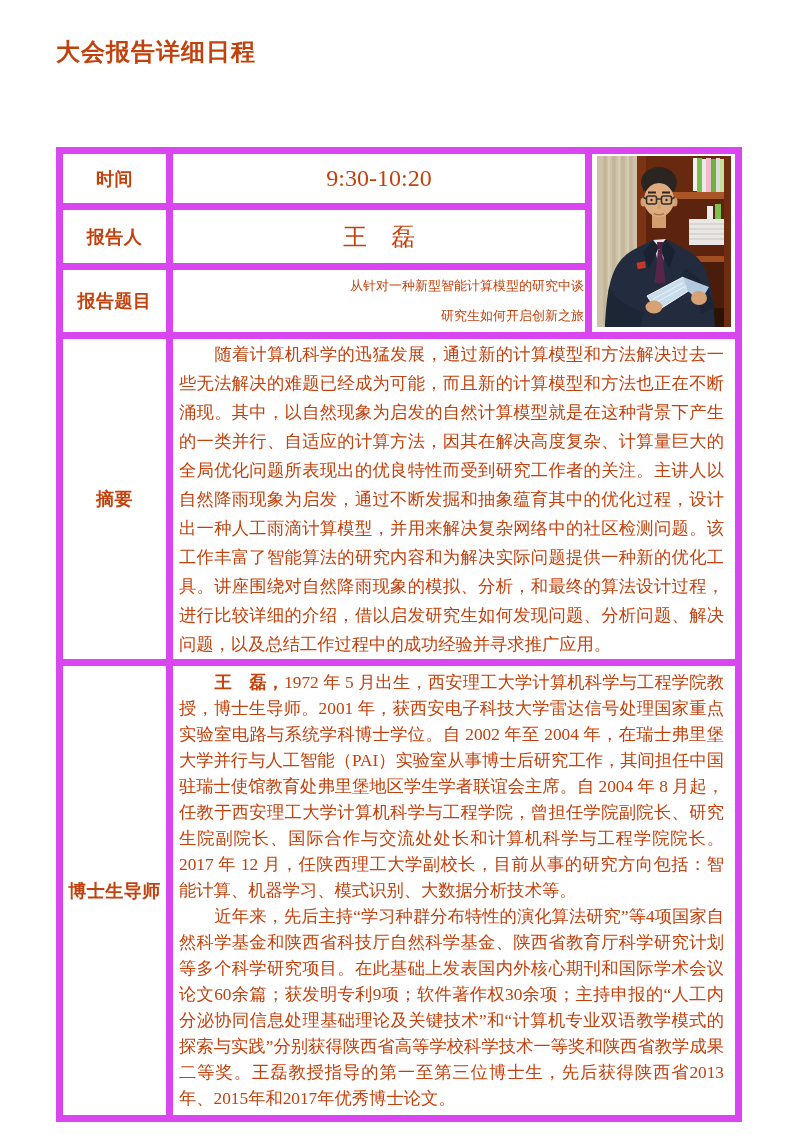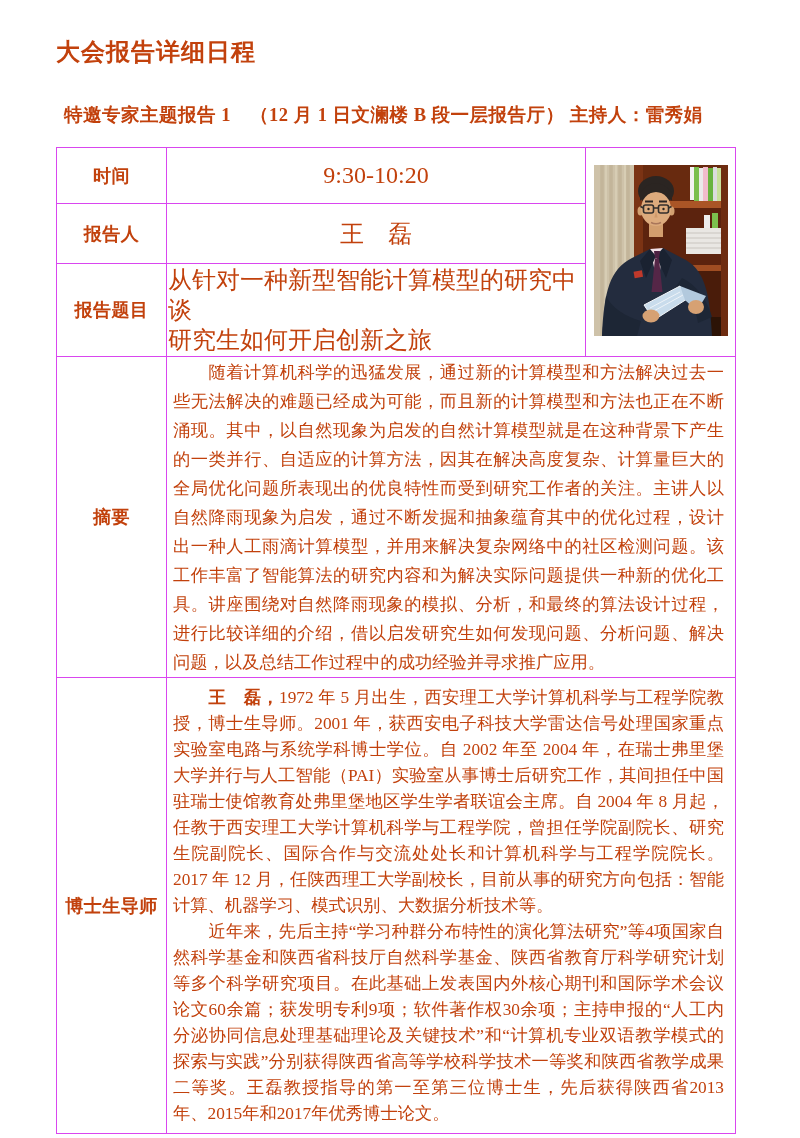--- a/index.html
+++ b/index.html
@@ -12,39 +12,38 @@
     font-size:24px;font-weight:bold;letter-spacing:1px;
   }
   .session-header{
     position:absolute;left:64px;top:102px;margin:0;
     font-size:18.5px;font-weight:bold;letter-spacing:.5px;white-space:nowrap;
   }
   table.sched{
     position:absolute;left:56px;top:147px;width:679px;
     border-collapse:collapse;table-layout:fixed;
   }
-  table.sched td{border:1px solid #d946ef;vertical-align:middle;overflow:hidden;}
+  table.sched td{border:7px solid #d946ef;vertical-align:middle;overflow:hidden;}
   td.lbl{font-weight:bold;font-size:18px;text-align:center;letter-spacing:.5px;}
   td.ctr{text-align:center;font-size:24px;}
-  td.topic{text-align:left;font-size:24px;line-height:30px;white-space:pre-line;}
+  td.topic{text-align:right;font-size:13px;line-height:30px;white-space:pre-line;}
   td.txt{vertical-align:top;padding:1px 11px 0 6px;text-align:justify;font-size:17.3px;}
   td.abs{line-height:29px;}
   td.bio{line-height:26px;font-family:Liberation Serif, serif;}
   td.txt p{margin:0;text-indent:2.05em;}
   td.photocell{text-align:center;vertical-align:middle;padding:0;}
   .photo-frame{display:inline-block;width:134px;height:171px;line-height:0;}
 </style>
 </head>
 <body>
 
 <div class="page">
 
   <h1 class="doc-title">大会报告详细日程</h1>
 
-  <h2 class="session-header">特邀专家主题报告 1　（12 月 1 日文澜楼 B 段一层报告厅） 主持人：雷秀娟</h2>
 
   <table class="sched">
     <colgroup>
       <col style="width:110px">
       <col style="width:419px">
       <col style="width:150px">
     </colgroup>
     <tbody>
         <tr style="height:56px">
       <td class="lbl">时间</td>

